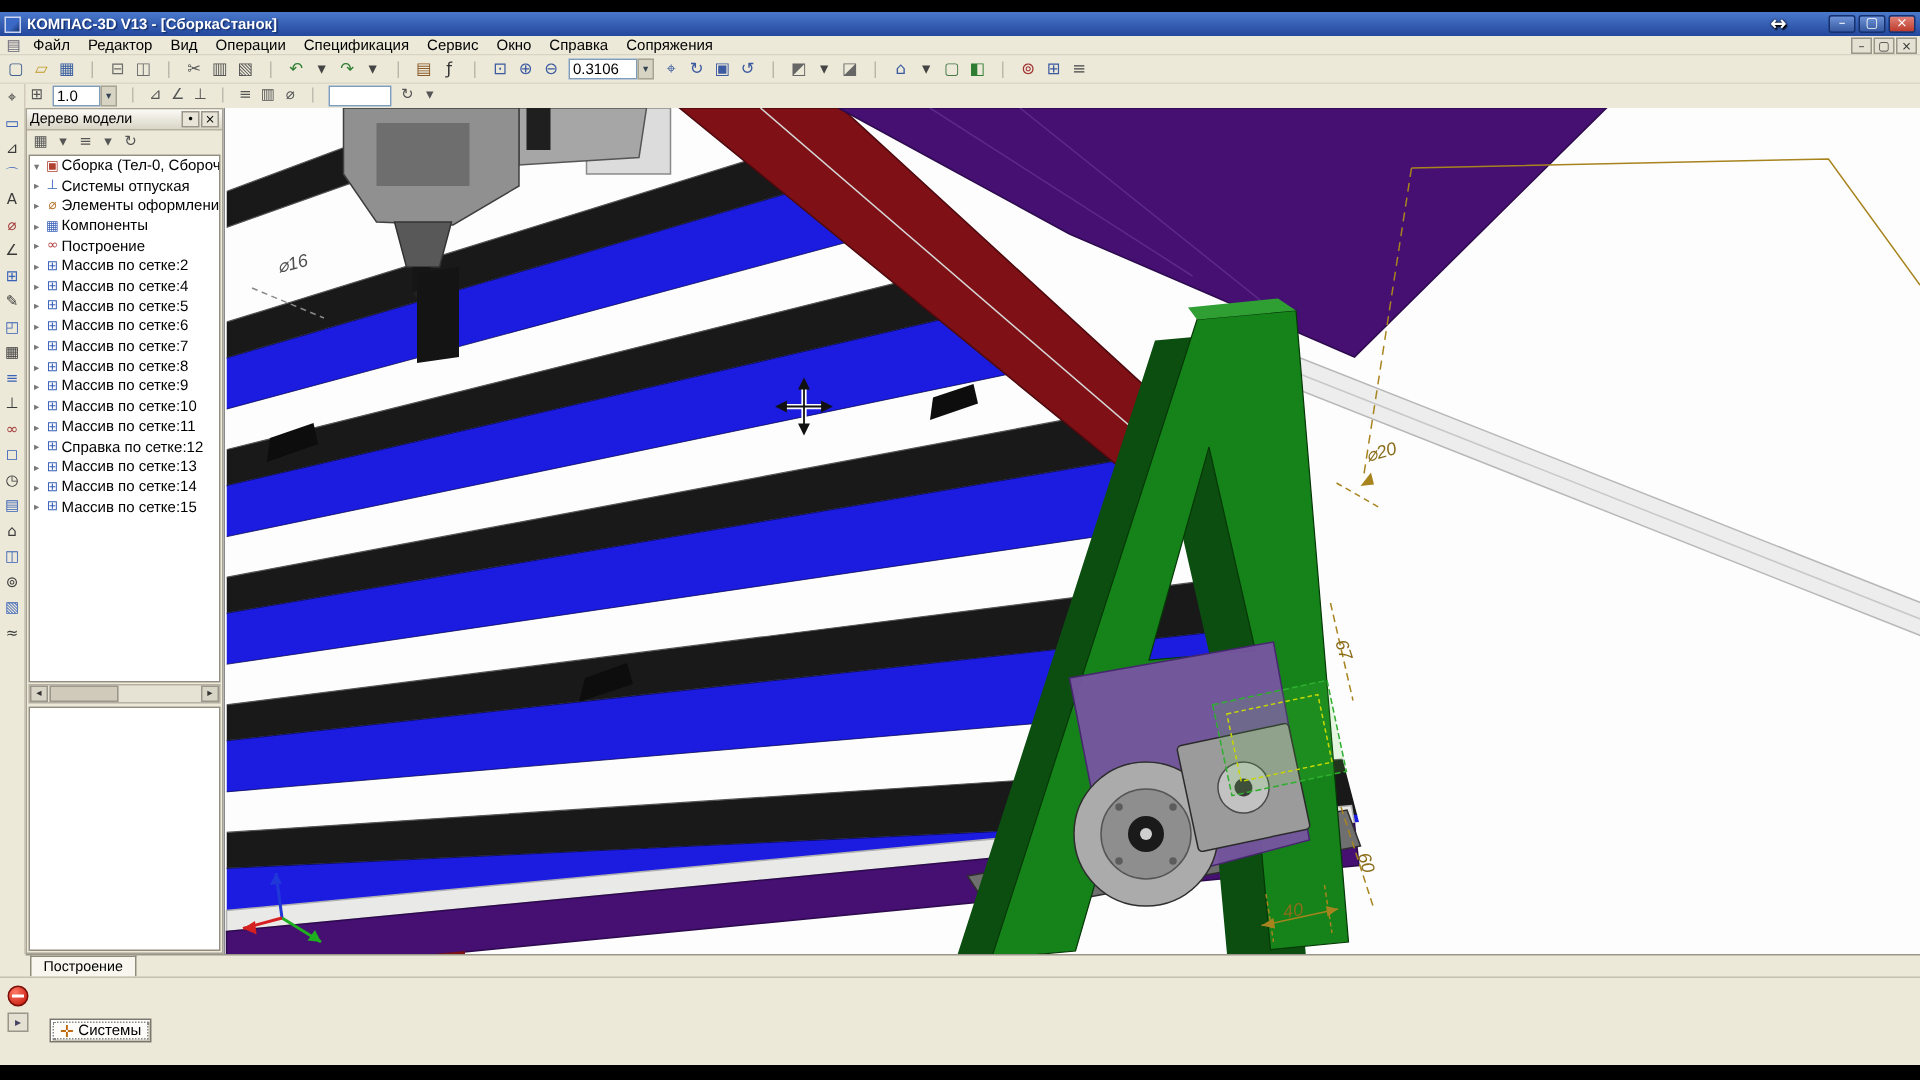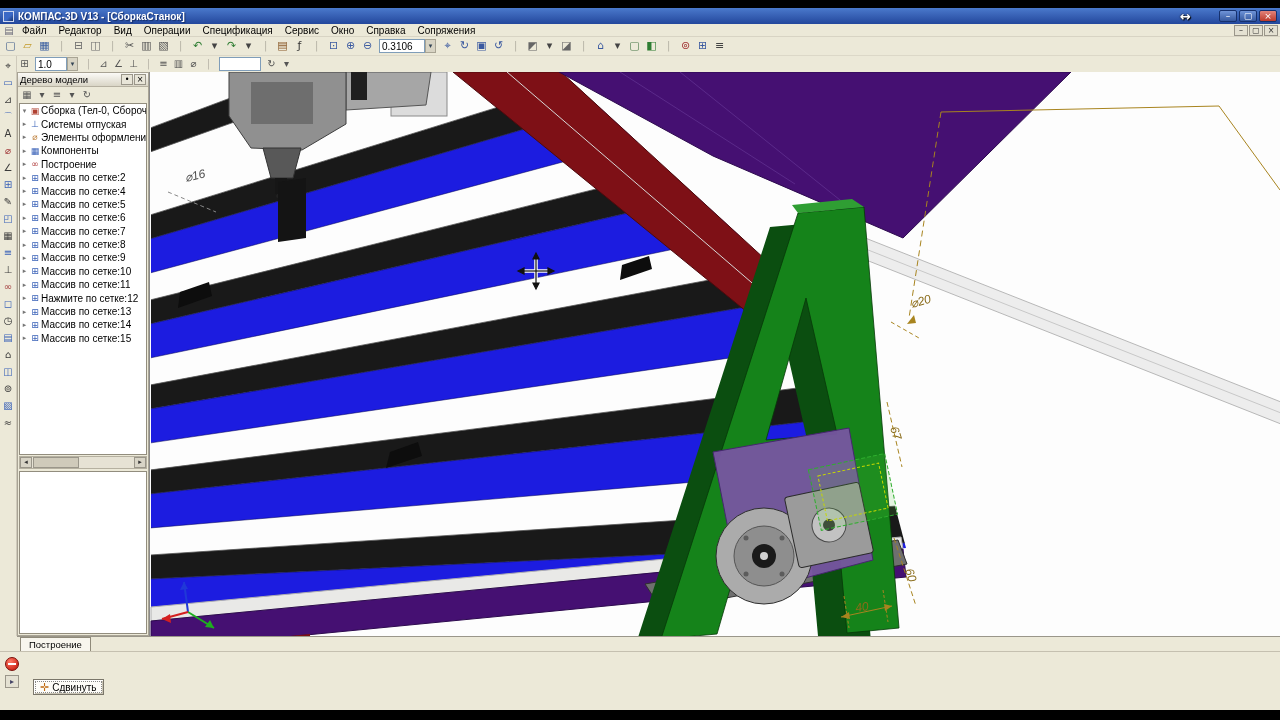--- a/index.html
+++ b/index.html
@@ -445,21 +445,21 @@
         
           <div class="tree-row">
             <span class="tree-arrow">▸</span>
             <span class="tree-icon" style="color: rgb(58, 98, 184);">⊞</span>
             <span class="tree-label">Массив по сетке:11</span>
           </div>
         
           <div class="tree-row">
             <span class="tree-arrow">▸</span>
             <span class="tree-icon" style="color: rgb(58, 98, 184);">⊞</span>
-            <span class="tree-label">Нажмите по сетке:12</span>
+            <span class="tree-label">Справка по сетке:12</span>
           </div>
         
           <div class="tree-row">
             <span class="tree-arrow">▸</span>
             <span class="tree-icon" style="color: rgb(58, 98, 184);">⊞</span>
             <span class="tree-label">Массив по сетке:13</span>
           </div>
         
           <div class="tree-row">
             <span class="tree-arrow">▸</span>
@@ -629,19 +629,19 @@
 
   <div id="tab-row">
     <div class="doc-tab">Построение</div>
   </div>
 
   <div id="bottom-panel">
     <div class="stop-btn"></div>
     <div class="aux-btn">▸</div>
     <div class="cmd-btn">
       <span class="cmd-icon">✛</span>
-      <span>Сдвинуть</span>
+      <span>Системы</span>
     </div>
   </div>
 
 
  </div>
 </div>
 
 </body></html>

